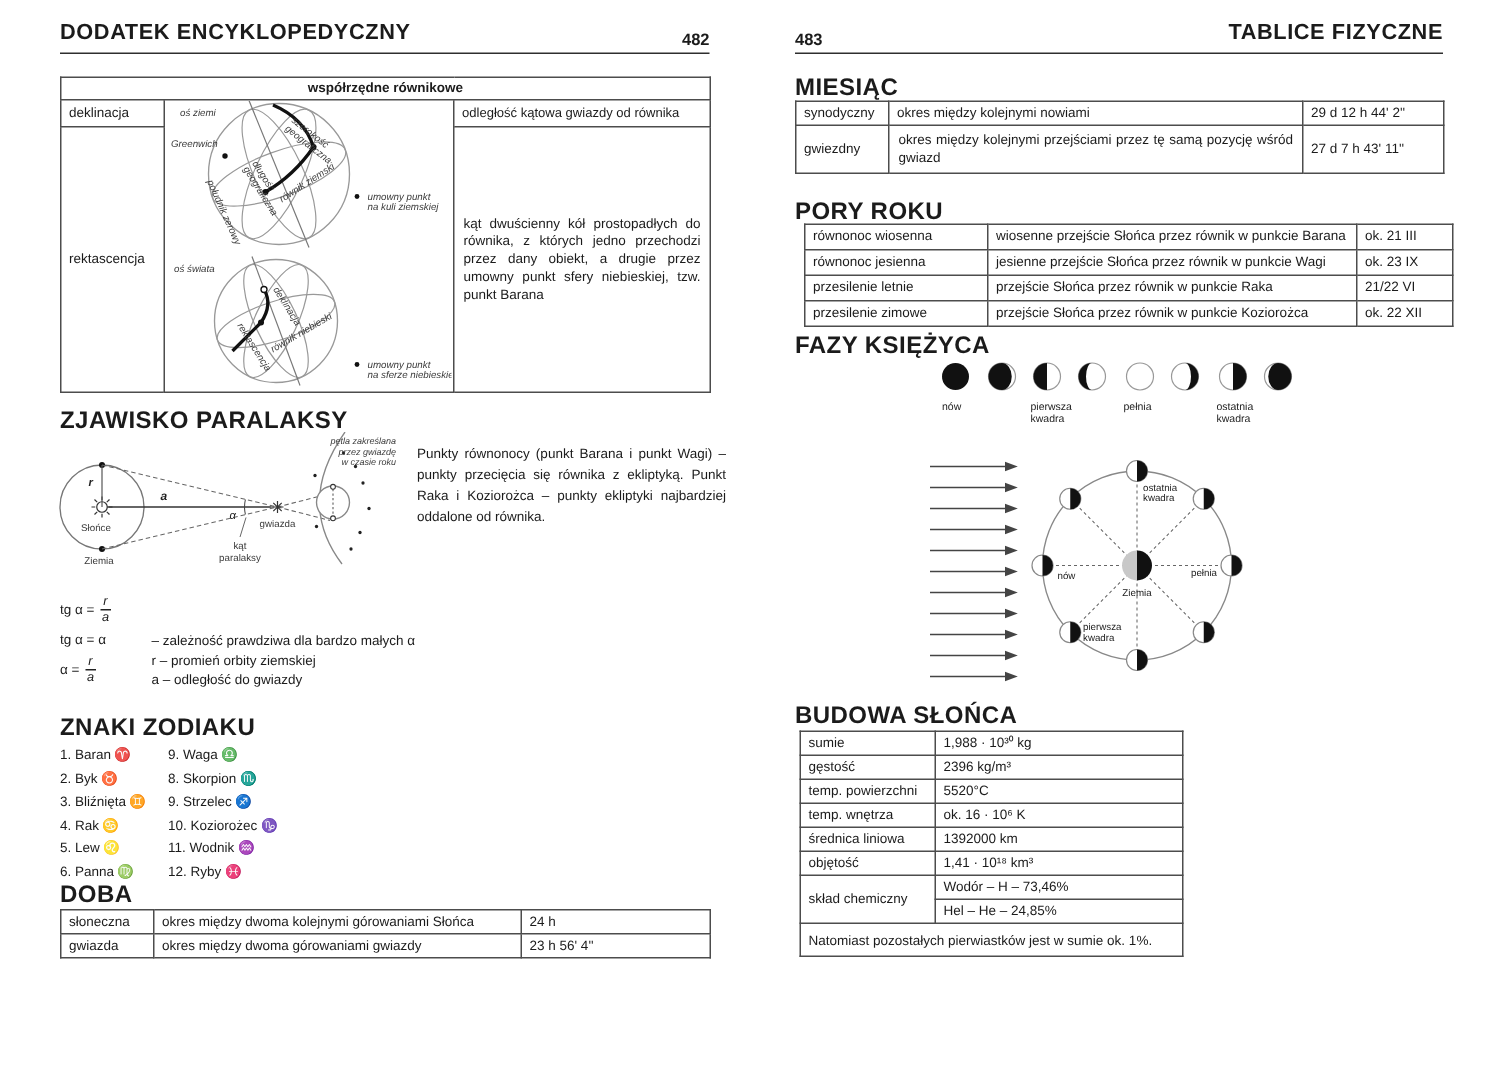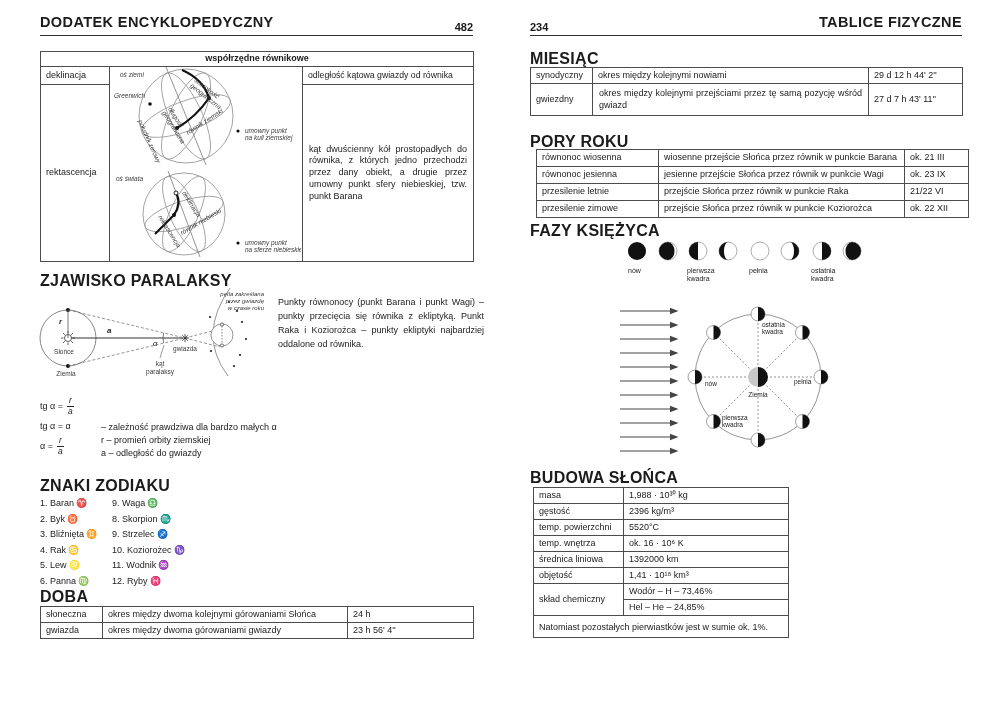--- a/index.html
+++ b/index.html
@@ -232,21 +232,21 @@
       <td>gwiazda</td>
       <td>okres między dwoma górowaniami gwiazdy</td>
       <td>23 h 56' 4''</td>
     </tr>
   </tbody>
     </table>
 </div>
 
 <div class="abs" style="left:500px;top:0;width:500px;height:721px;">
 
-  <div class="abs ph-num" style="left:30px;top:21px;">234</div>
+  <div class="abs ph-num" style="left:30px;top:21px;">483</div>
   <div class="abs ph-title" style="left:200px;top:14px;width:262px;text-align:right;">TABLICE FIZYCZNE</div>
   <div class="abs rule" style="left:30px;top:35px;width:432px;"></div>
 
   <div class="abs sec" style="left:30px;top:50px;">MIESIĄC</div>
   <table class="abs" style="left:30px;top:67px;width:432px;">
     <colgroup>
         <col style="width:62px">
         <col style="width:276px">
         <col style="width:94px">
       </colgroup>
@@ -420,21 +420,21 @@
   </svg>
 
   <div class="abs sec" style="left:30px;top:469px;">BUDOWA SŁOŃCA</div>
   <table class="abs" style="left:33px;top:487px;width:255px;">
     <colgroup>
         <col style="width:90px">
         <col style="width:165px">
       </colgroup>
     <tbody>
         <tr style="height:16px;">
-      <td>masa</td>
+      <td>sumie</td>
       <td>1,988 · 10³⁰ kg</td>
     </tr>
     <tr style="height:16px;">
       <td>gęstość</td>
       <td>2396 kg/m³</td>
     </tr>
     <tr style="height:16px;">
       <td>temp. powierzchni</td>
       <td>5520°C</td>
     </tr>

